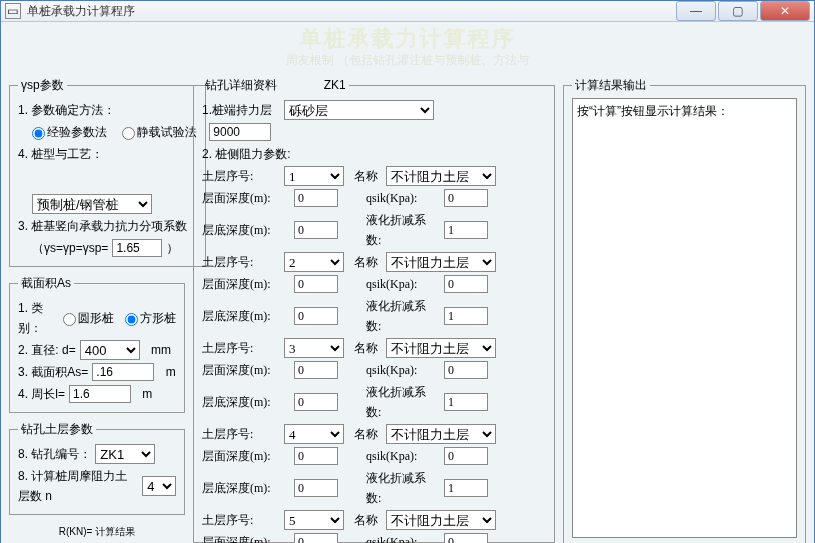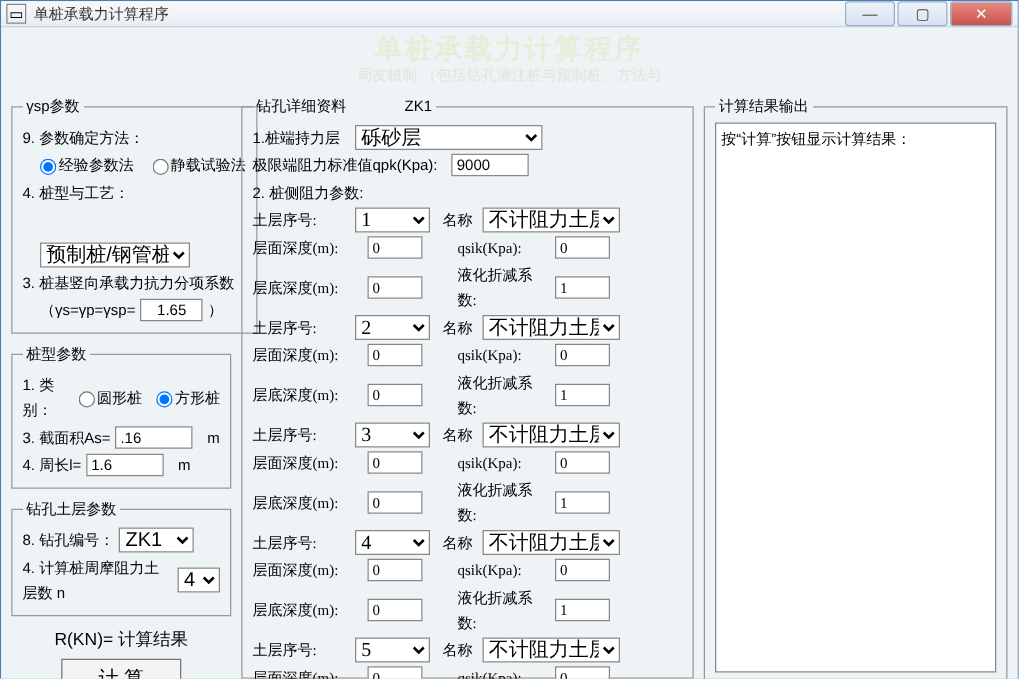--- a/index.html
+++ b/index.html
@@ -87,48 +87,48 @@
     height:18px;
     padding:0 3px;
     font-family:inherit;
     font-size:12px;
     background:#fff;
   }
   select {
     border:1px solid #888;
     height:20px;
     font-family:inherit;
-    font-size:16px;
+    font-size:13px;
     background:#fff;
   }
   input[type=radio] { margin:0 2px 0 0; vertical-align:middle;}
   .underline { text-decoration-style: dotted; }
   .indent { padding-left:14px; }
   .result {
     text-align:center;
-    font-size:14px;
+    font-size:10px;
     margin:10px 0 6px 0;
   }
   .calcbtn {
     display:block;
     margin:0 auto;
     width:96px; height:32px;
     font-size:16px;
     font-family:inherit;
     background:#f4f4f4;
     border:1px solid #777;
   }
   .output {
     width:100%; height:440px;
     border:1px solid #888; background:#fff;
     padding:4px;
   }
   .soilgrid .row { margin:2px 0;font-family:Liberation Serif, serif; }
   .w40 { width:44px; }
-  .w50 { width:50px;text-align:center; }
+  .w50 { width:50px; }
   .w60 { width:62px; }
   .sel60 { width:60px; }
   .label70 { display:inline-block; width:78px; }
   .label84 { display:inline-block; width:88px; }
   .namecol { display:inline-block; width:28px; text-align:left; margin-left:6px;}
   .qcell { display:inline-block; width:74px; margin-left:24px;}
 </style>
 </head>
 <body>
 
@@ -146,87 +146,92 @@
   <div class="client">
     <div class="bigtitle">单桩承载力计算程序</div>
     <div class="subtitle">周友根制  （包括钻孔灌注桩与预制桩、方法与</div>
 
     <div class="cols">
 
       <div class="col1">
 
         <fieldset>
           <legend>γsp参数</legend>
-          <div class="row">9. 参数确定方法：</div>
+          <div class="row">1. 参数确定方法：</div>
           <div class="row indent">
             <label><input type="radio" name="m" checked="" style=""><span class="underline">经验参数法</span></label>
             &nbsp;&nbsp;
             <label><input type="radio" name="m" style=""><span>静载试验法</span></label>
           </div>
           <div class="row">4. 桩型与工艺：</div>
           <div class="row indent">
             <select style="width:120px;margin-top:28px;">
               <option>预制桩/钢管桩</option>
             </select>
           </div>
           <div class="row">3. 桩基竖向承载力抗力分项系数</div>
           <div class="row indent">
             <span>（γs=γp=γsp=</span>
             <input type="text" class="w50" value="1.65" style="">
             <span>）</span>
           </div>
         </fieldset>
 
         <fieldset>
-          <legend>桩型参数</legend>
+          <legend>截面积As</legend>
           <div class="row">
             <span>1. 类别：</span>
             <label><input type="radio" name="s" style=""><span>圆形桩</span></label>
             &nbsp;
             <label><input type="radio" name="s" checked="" style=""><span>方形桩</span></label>
           </div>
           <div class="row">
+            <span>2. 直径: d=</span>
+            <select class="sel60"><option>400</option></select>
+            &nbsp;<span>mm</span>
+          </div>
+          <div class="row">
             <span>3. 截面积As=</span>
             <input type="text" class="w60" value=".16" style="">
             &nbsp;<span>m</span>
           </div>
           <div class="row">
             <span>4. 周长l=</span>
             <input type="text" class="w60" value="1.6" style="">
             &nbsp;<span>m</span>
           </div>
         </fieldset>
 
         <fieldset>
           <legend>钻孔土层参数</legend>
           <div class="row">
             <span>8. 钻孔编号：</span>
             <select class="sel60"><option>ZK1</option></select>
           </div>
           <div class="row">
-            <span>4. 计算桩周摩阻力土层数 n</span>
+            <span>8. 计算桩周摩阻力土层数 n</span>
             <select style="width:40px;"><option>4</option></select>
           </div>
         </fieldset>
 
         <div class="result">R(KN)= 计算结果</div>
         <button class="calcbtn">计 算</button>
       </div>
 
       <div class="col2">
         <fieldset style="height:466px;">
           <legend>
             <span>钻孔详细资料</span>&nbsp;&nbsp;&nbsp;&nbsp;&nbsp;&nbsp;&nbsp;&nbsp;&nbsp;&nbsp;&nbsp;&nbsp;&nbsp;&nbsp;<span>ZK1</span>
           </legend>
           <div class="row">
             <span class="label70">1.桩端持力层</span>
             <select style="width:150px;"><option>砾砂层</option></select>
           </div>
           <div class="row">
-            <span>极限端阻力标准值qpk(Kpa):</span>&nbsp;
+            &nbsp;
             <input type="text" class="w60" value="9000" style="">
           </div>
           <div class="row">2. 桩侧阻力参数:</div>
 
           <div class="soilgrid" id="soilgrid">
               <div>
                 <div class="row">
                   <span class="label70">土层序号:</span>
                   <select class="sel60"><option>1</option></select>
                   <span class="namecol">名称</span>

